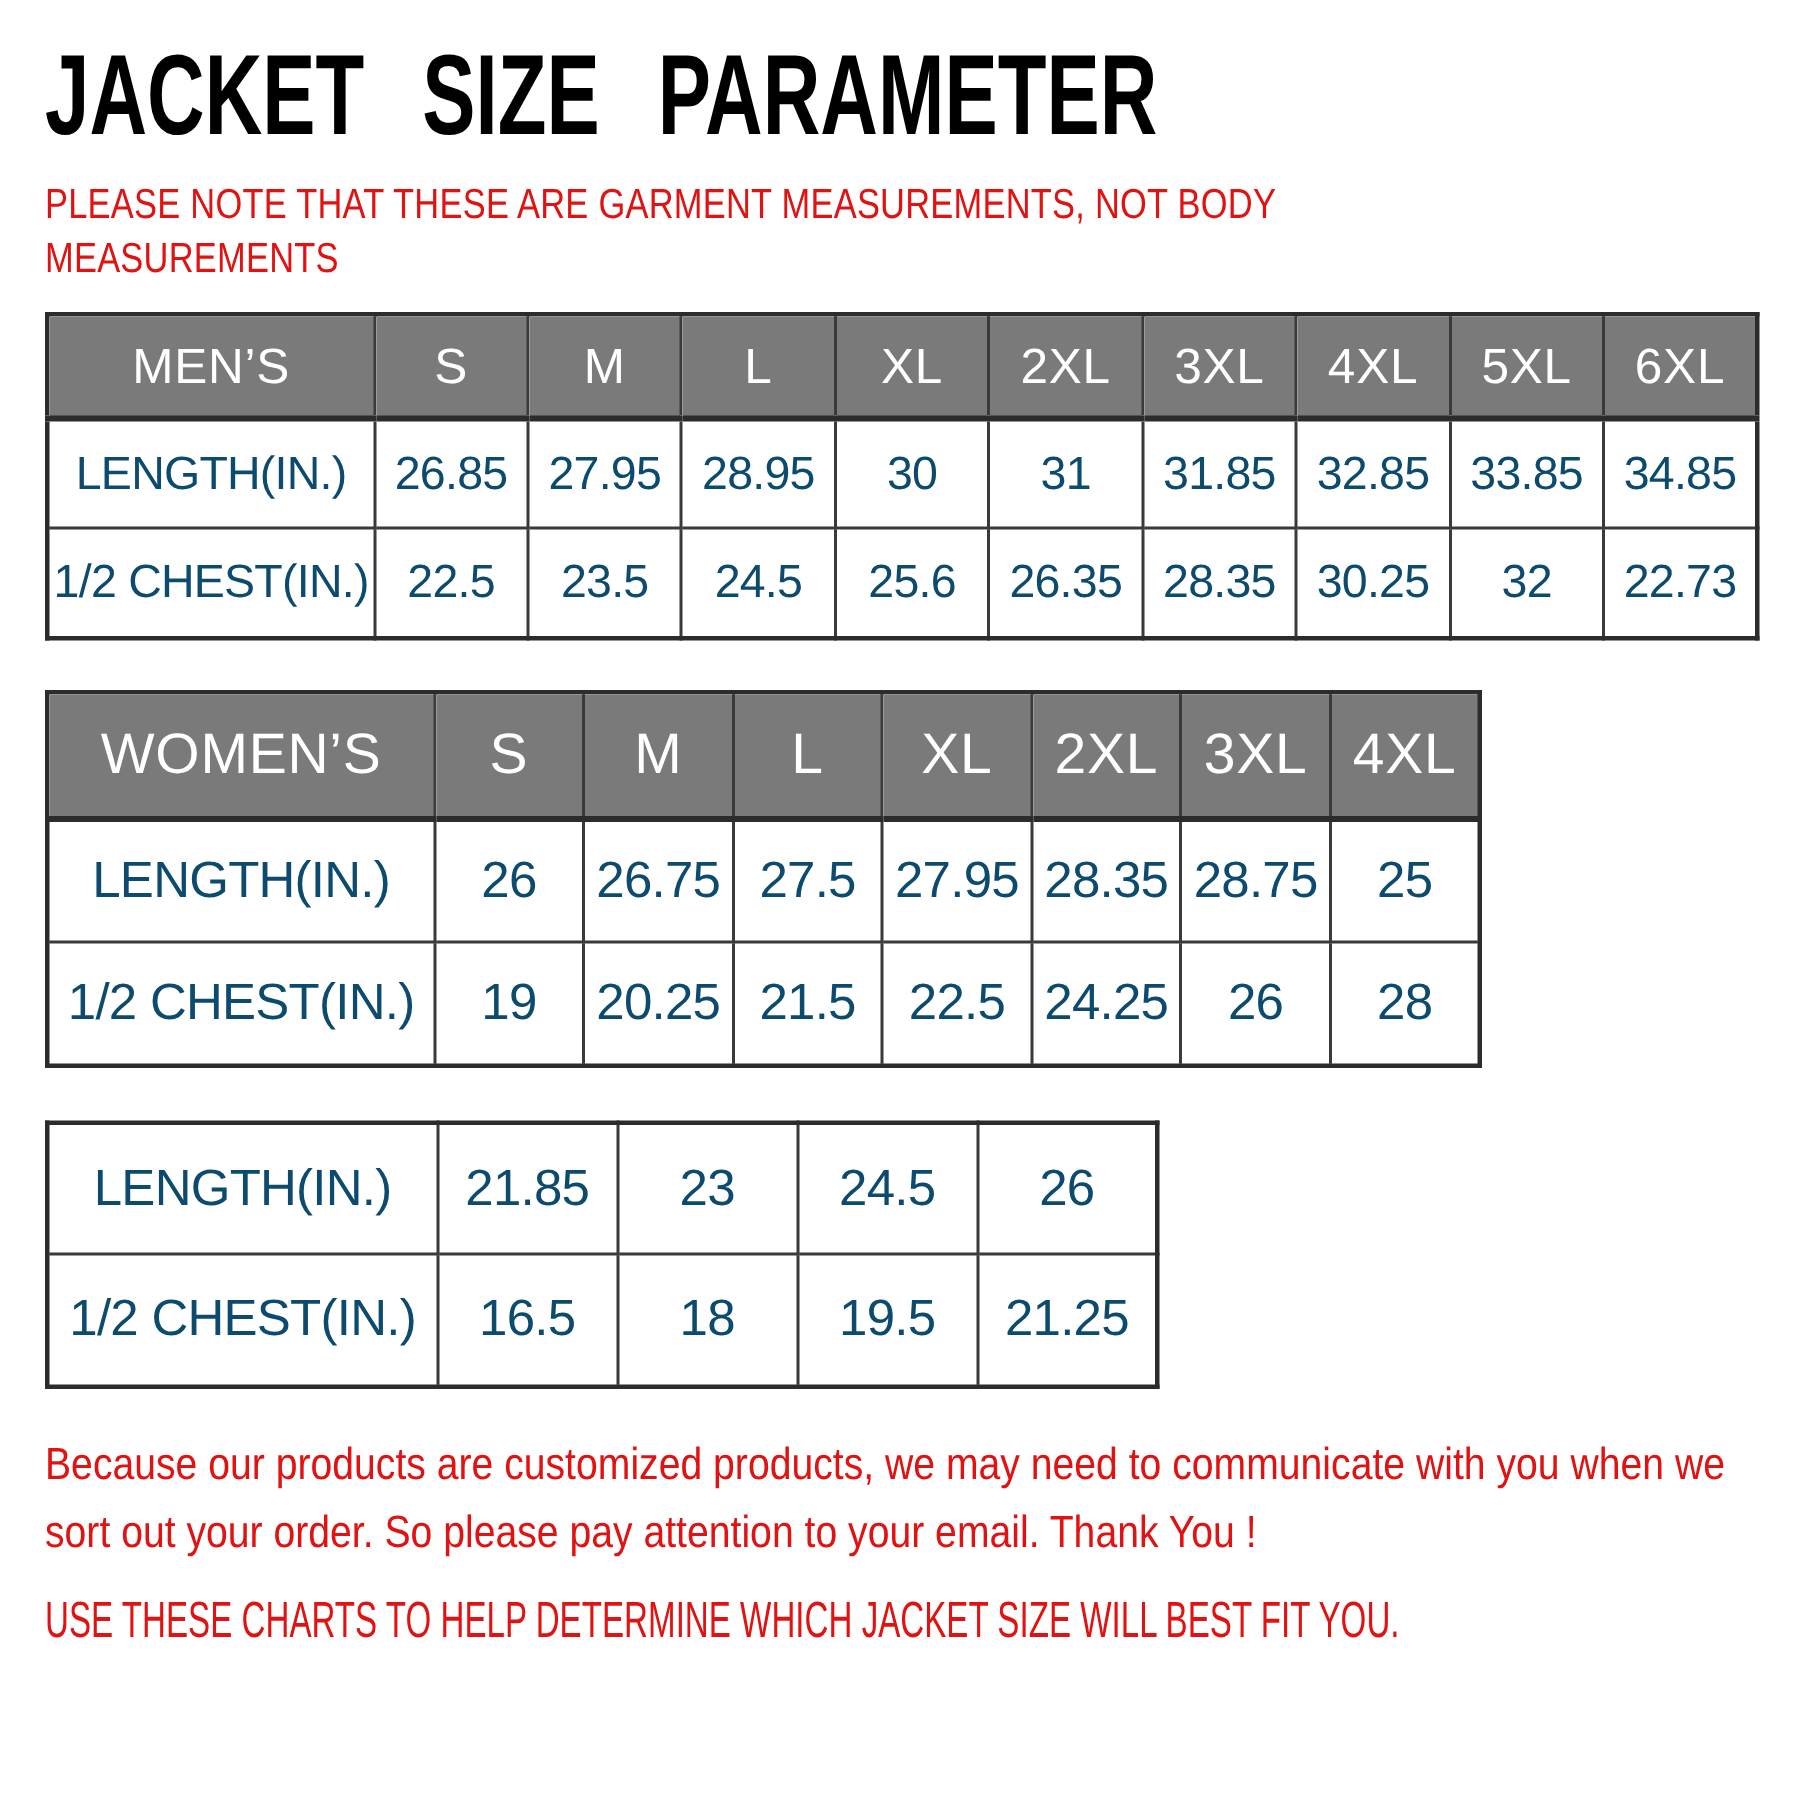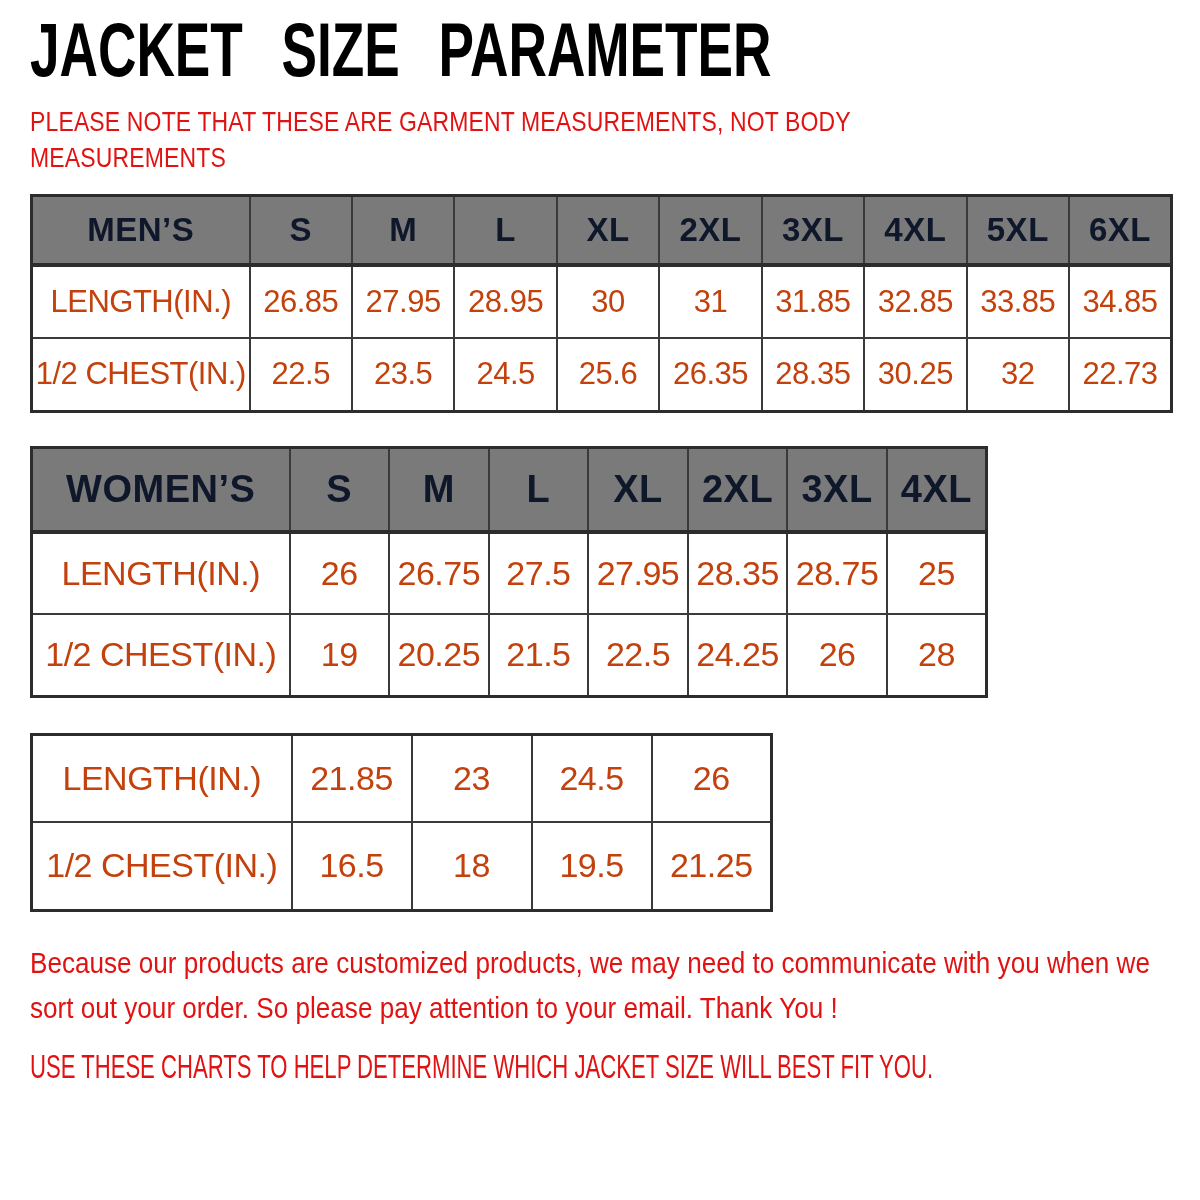--- a/index.html
+++ b/index.html
@@ -3,21 +3,21 @@
 <meta charset="utf-8">
 <style>
   * { box-sizing: border-box; }
   html, body {
     margin: 0; padding: 0;
     width: 1200px; height: 1200px;
     background: #ffffff;
     font-family: "Liberation Sans", sans-serif;
     overflow: hidden;
   }
-  .page { padding: 12px 0 0 30px; }
+  .page { padding: 26px 0 0 30px; }
 
   
   .title {
     margin: 0;
     font-size: 76px;
     line-height: 1.0;
     font-weight: bold;
     color: #000;
     letter-spacing: 0px;
     word-spacing: 0.45em;
@@ -48,27 +48,27 @@
   table.size-table th,
   table.size-table td {
     border: 2px solid #3a3a3a;
     text-align: center;
     vertical-align: middle;
     padding: 0;
     overflow: hidden;
   }
   table.size-table th {
     background: #7a7a7a;
-    color: #0f172a;
-    font-weight: bold;
+    color: #ffffff;
+    font-weight: normal;
     letter-spacing: 0.5px;
     border-bottom: 4px solid #2c2c2c;
   }
   table.size-table td {
-    color: #c2410c;
+    color: #0c4a6e;
     letter-spacing: -0.5px;
     background: #ffffff;
   }
 
   .mens   { width: 1143px; margin-top: 18px; }
   .mens   th { height: 70px; font-size: 33px; }
   .mens   td { height: 73px; font-size: 31px; }
 
   .womens { width: 958px; margin-top: 33px; }
   .womens th { height: 85px; font-size: 38px; }

